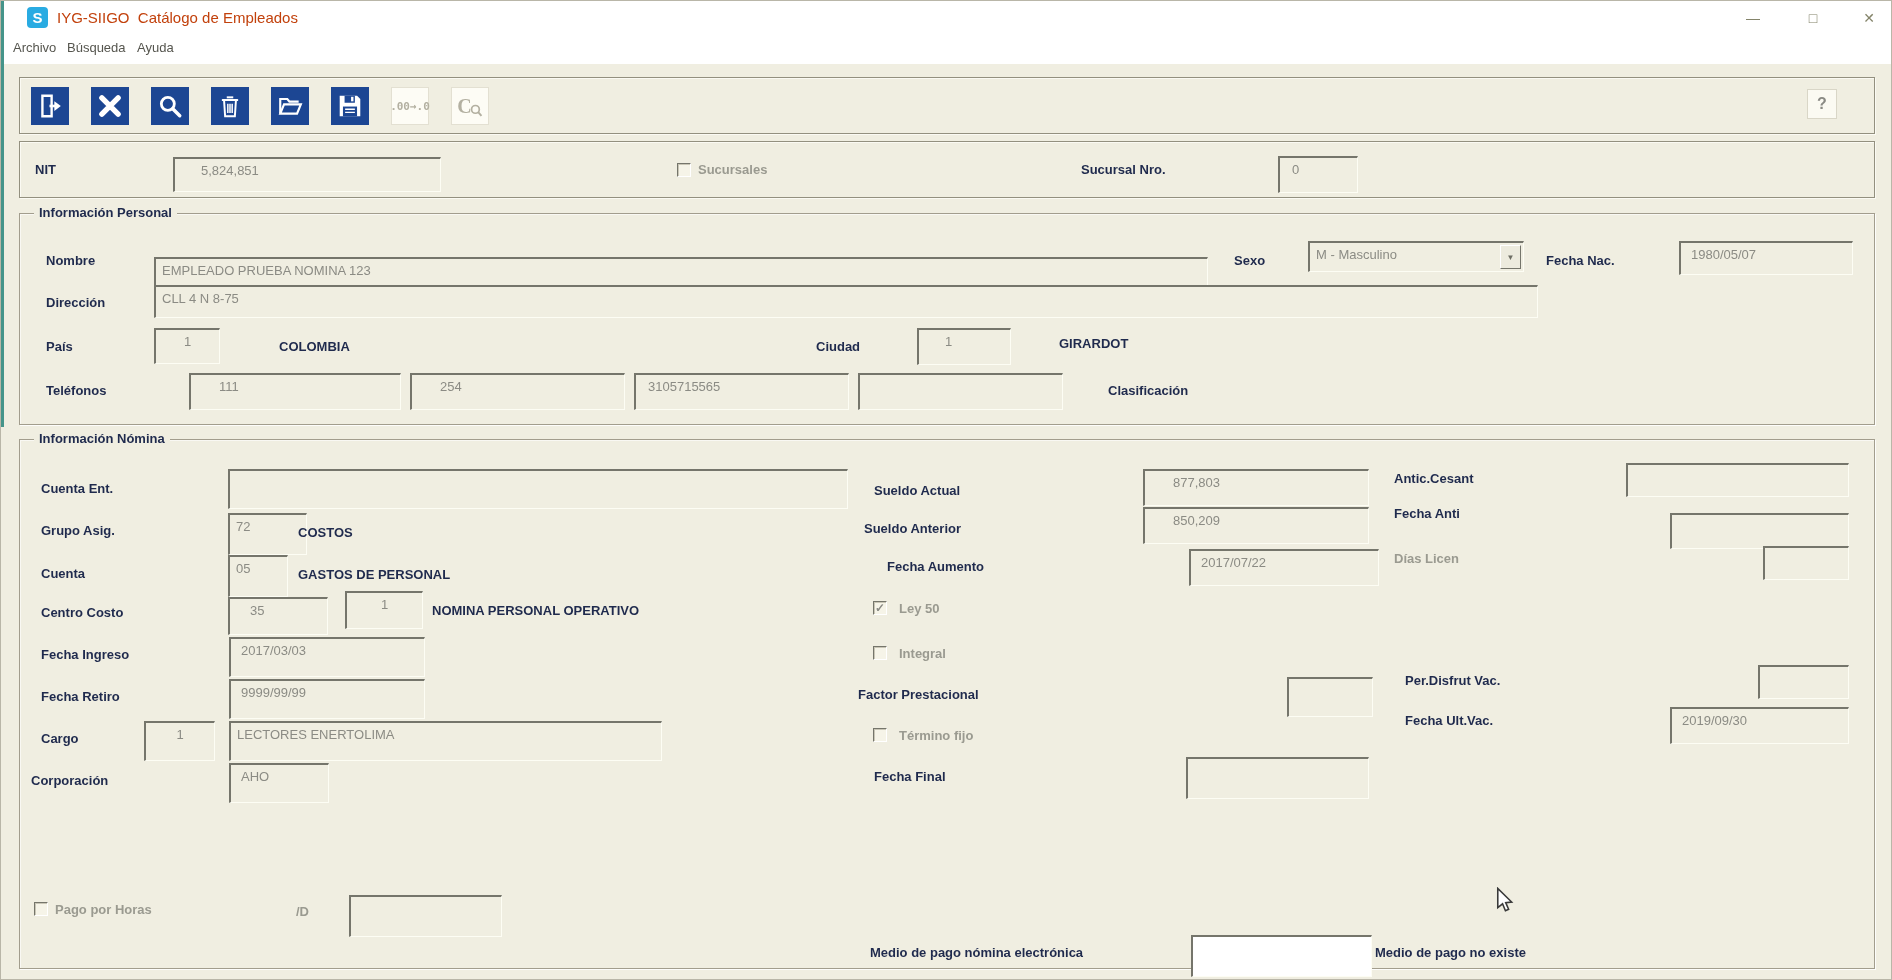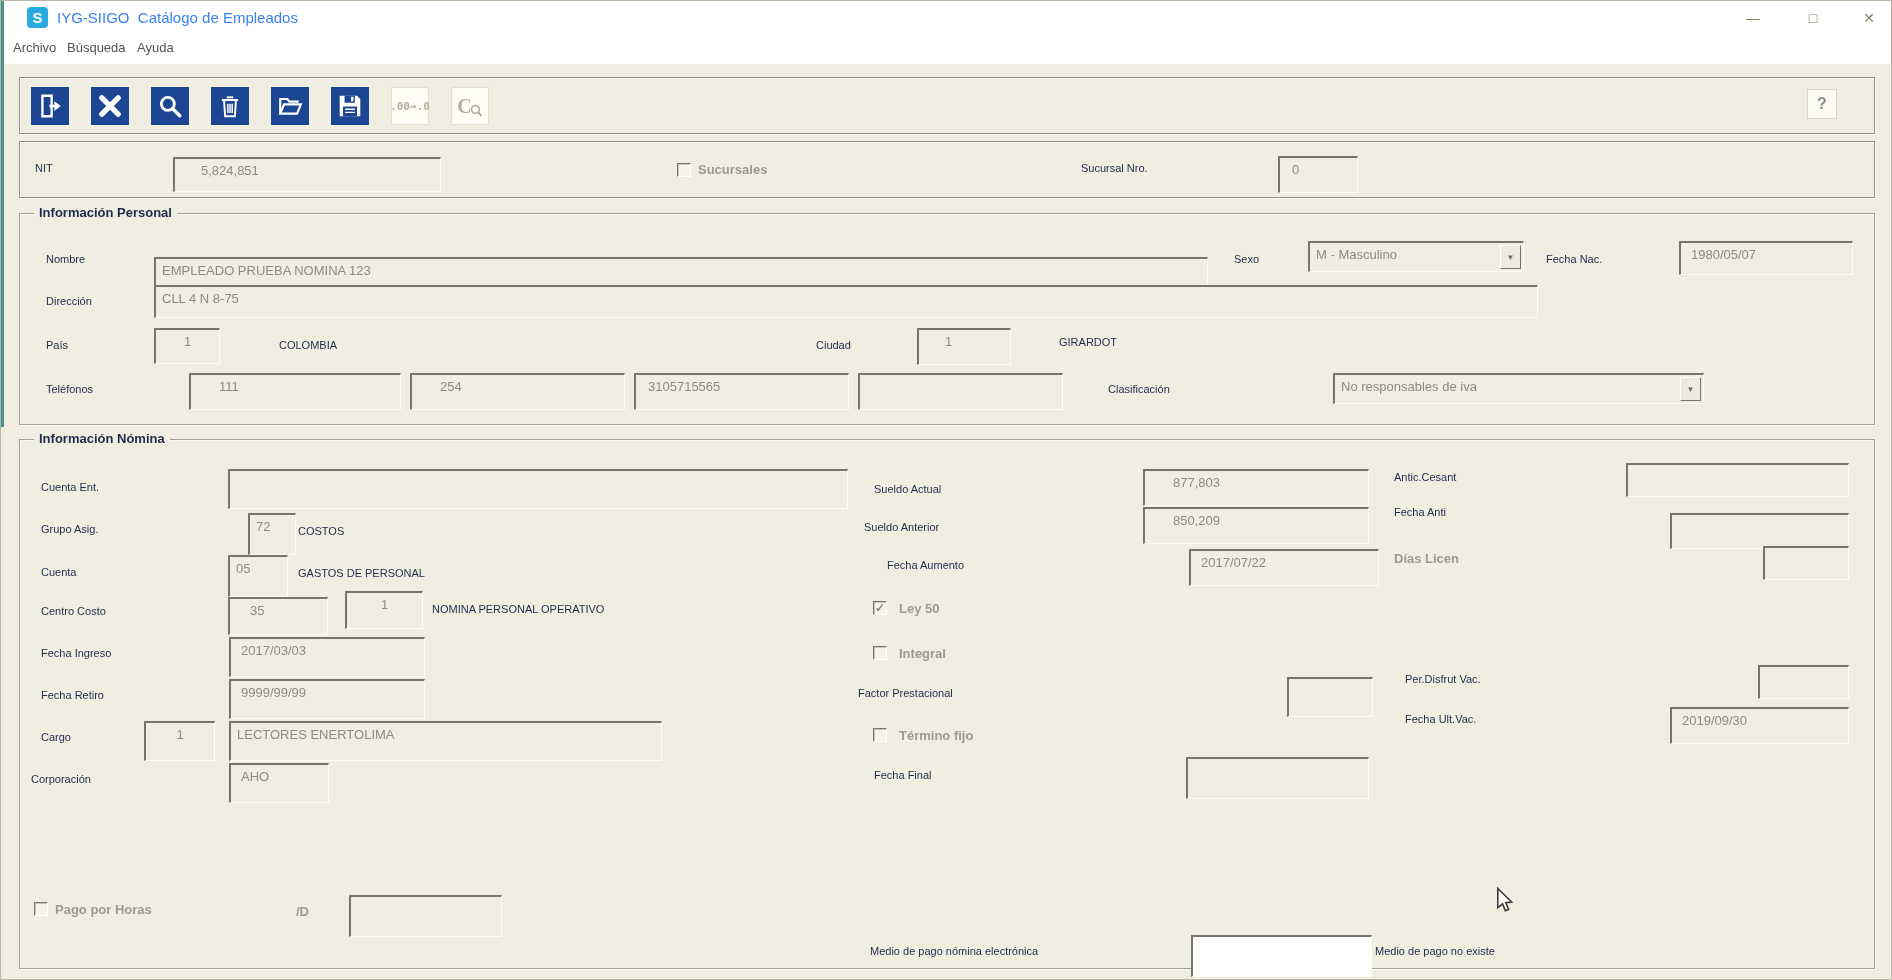--- a/index.html
+++ b/index.html
@@ -4,34 +4,34 @@
 <style>
   html,body{margin:0;padding:0;}
   body{width:1892px;height:980px;position:relative;background:#F0EEE1;
        font-family:"Liberation Sans",sans-serif;overflow:hidden;}
   #app{position:absolute;inset:0;border:1px solid #b9b6a8;box-sizing:border-box;}
   
   .titlebar{position:absolute;left:0;top:0;width:100%;height:33px;background:#ffffff;}
   .logo{position:absolute;left:26px;top:6px;width:21px;height:21px;background:#29ABE2;
         border-radius:4px;color:#fff;font:bold 15px "Liberation Sans",sans-serif;
         display:flex;align-items:center;justify-content:center;}
-  .apptitle{position:absolute;left:56px;top:8px;font-size:15px;color:#3b82f6;white-space:pre;}
+  .apptitle{position:absolute;left:56px;top:8px;font-size:15px;color:#c2410c;white-space:pre;}
   .winbtn{position:absolute;top:4px;width:40px;height:26px;display:flex;align-items:center;
         justify-content:center;color:#84846a;font-size:14px;}
   .menubar{position:absolute;left:0;top:33px;width:100%;height:30px;background:#ffffff;}
   .menuitem{position:absolute;top:6px;font-size:13px;color:#55554e;}
   
   .panel{position:absolute;background:#F0EEE1;border:1px solid #93907f;
         box-shadow:inset 1px 1px 0 #fbfaf3,1px 1px 0 #fbfaf3;box-sizing:border-box;}
   .groupbox{position:absolute;border:1px solid #a29d8d;box-sizing:border-box;
         box-shadow:1px 1px 0 rgba(255,255,255,.85),inset 1px 1px 0 rgba(255,255,255,.6);}
   .legend{position:absolute;top:-9px;left:14px;background:#F0EEE1;padding:0 5px;
         font-weight:bold;font-size:13px;color:#1F2A4D;white-space:nowrap;}
   
-  .lbl{position:absolute;font-weight:normal;font-size:11px;color:#1F2A4D;white-space:nowrap;}
+  .lbl{position:absolute;font-weight:bold;font-size:13px;color:#1F2A4D;white-space:nowrap;}
   .glbl{position:absolute;font-weight:bold;font-size:13px;color:#9a9a90;white-space:nowrap;}
   .field{position:absolute;background:#F0EEE1;box-sizing:border-box;
         border-top:2px solid #75756b;border-left:2px solid #75756b;
         border-bottom:1px solid #fdfdf4;border-right:1px solid #fdfdf4;
         font-size:13px;color:#8B8B84;display:flex;align-items:flex-start;
         padding:4px 6px;white-space:nowrap;overflow:hidden;}
   .white{background:#ffffff;}
   .ctr{justify-content:center;}
   .pl10{padding-left:10px;} .pl12{padding-left:12px;} .pl20{padding-left:20px;}
   .pl26{padding-left:26px;} .pl28{padding-left:28px;}
@@ -173,34 +173,30 @@
   <div class="lbl" style="left:815px;top:338px;">Ciudad</div>
   <div class="field pl26" style="left:916px;top:327px;width:94px;height:37px;">1</div>
   <div class="lbl" style="left:1058px;top:335px;">GIRARDOT</div>
 
   <div class="lbl" style="left:45px;top:382px;">Teléfonos</div>
   <div class="field pl28" style="left:188px;top:372px;width:212px;height:37px;">111</div>
   <div class="field pl28" style="left:409px;top:372px;width:215px;height:37px;">254</div>
   <div class="field pl12" style="left:633px;top:372px;width:215px;height:37px;">3105715565</div>
   <div class="field" style="left:857px;top:372px;width:205px;height:37px;"></div>
   <div class="lbl" style="left:1107px;top:382px;">Clasificación</div>
-  <div class="field dd" style="left:1332px;top:372px;width:371px;height:31px;">
-    <span>No responsables de iva</span>
-    <span class="ddbtn"></span>
-  </div>
 
   <div class="groupbox" style="left:18px;top:438px;width:1856px;height:530px;">
     <span class="legend">Información Nómina</span>
   </div>
 
   <div class="lbl" style="left:40px;top:480px;">Cuenta Ent.</div>
   <div class="field" style="left:227px;top:468px;width:620px;height:40px;"></div>
 
   <div class="lbl" style="left:40px;top:522px;">Grupo Asig.</div>
-  <div class="field" style="left:227px;top:512px;width:48px;height:42px;margin-left:20px;">72</div>
+  <div class="field" style="left:227px;top:512px;width:79px;height:42px;">72</div>
   <div class="lbl" style="left:297px;top:524px;">COSTOS</div>
 
   <div class="lbl" style="left:40px;top:565px;">Cuenta</div>
   <div class="field" style="left:227px;top:554px;width:60px;height:42px;">05</div>
   <div class="lbl" style="left:297px;top:566px;">GASTOS DE PERSONAL</div>
 
   <div class="lbl" style="left:40px;top:604px;">Centro Costo</div>
   <div class="field pl20" style="left:227px;top:596px;width:100px;height:38px;">35</div>
   <div class="field ctr" style="left:344px;top:590px;width:78px;height:38px;">1</div>
   <div class="lbl" style="left:431px;top:602px;">NOMINA PERSONAL OPERATIVO</div>

